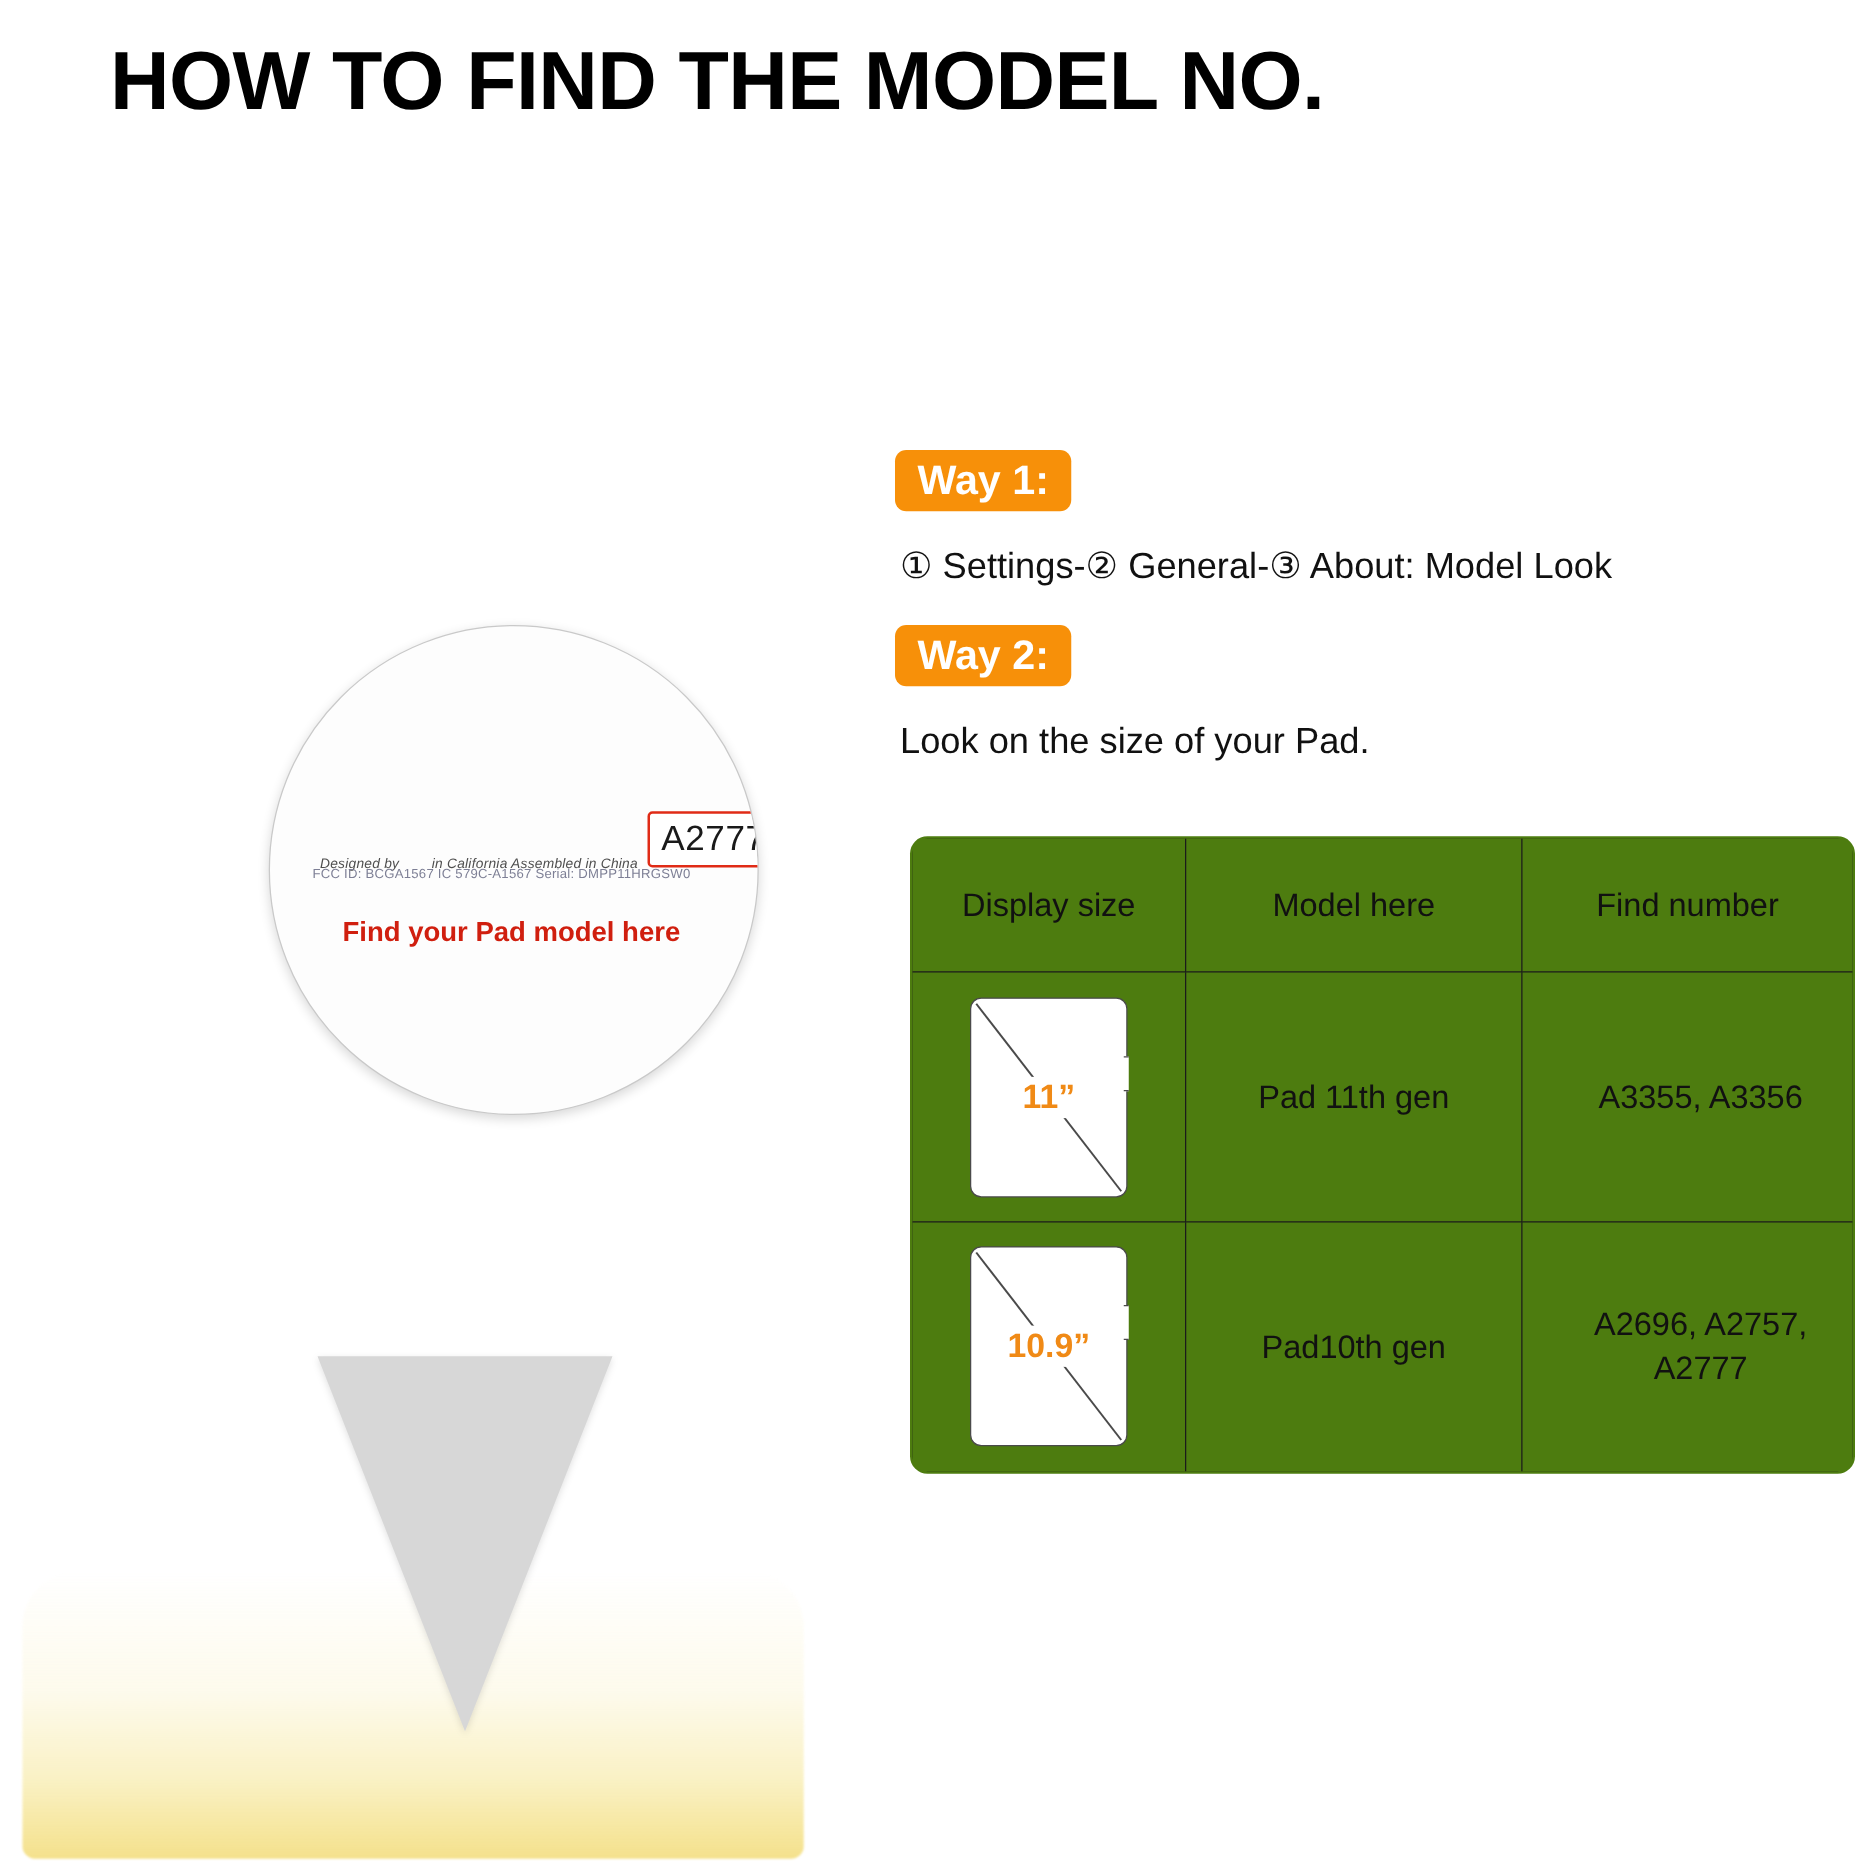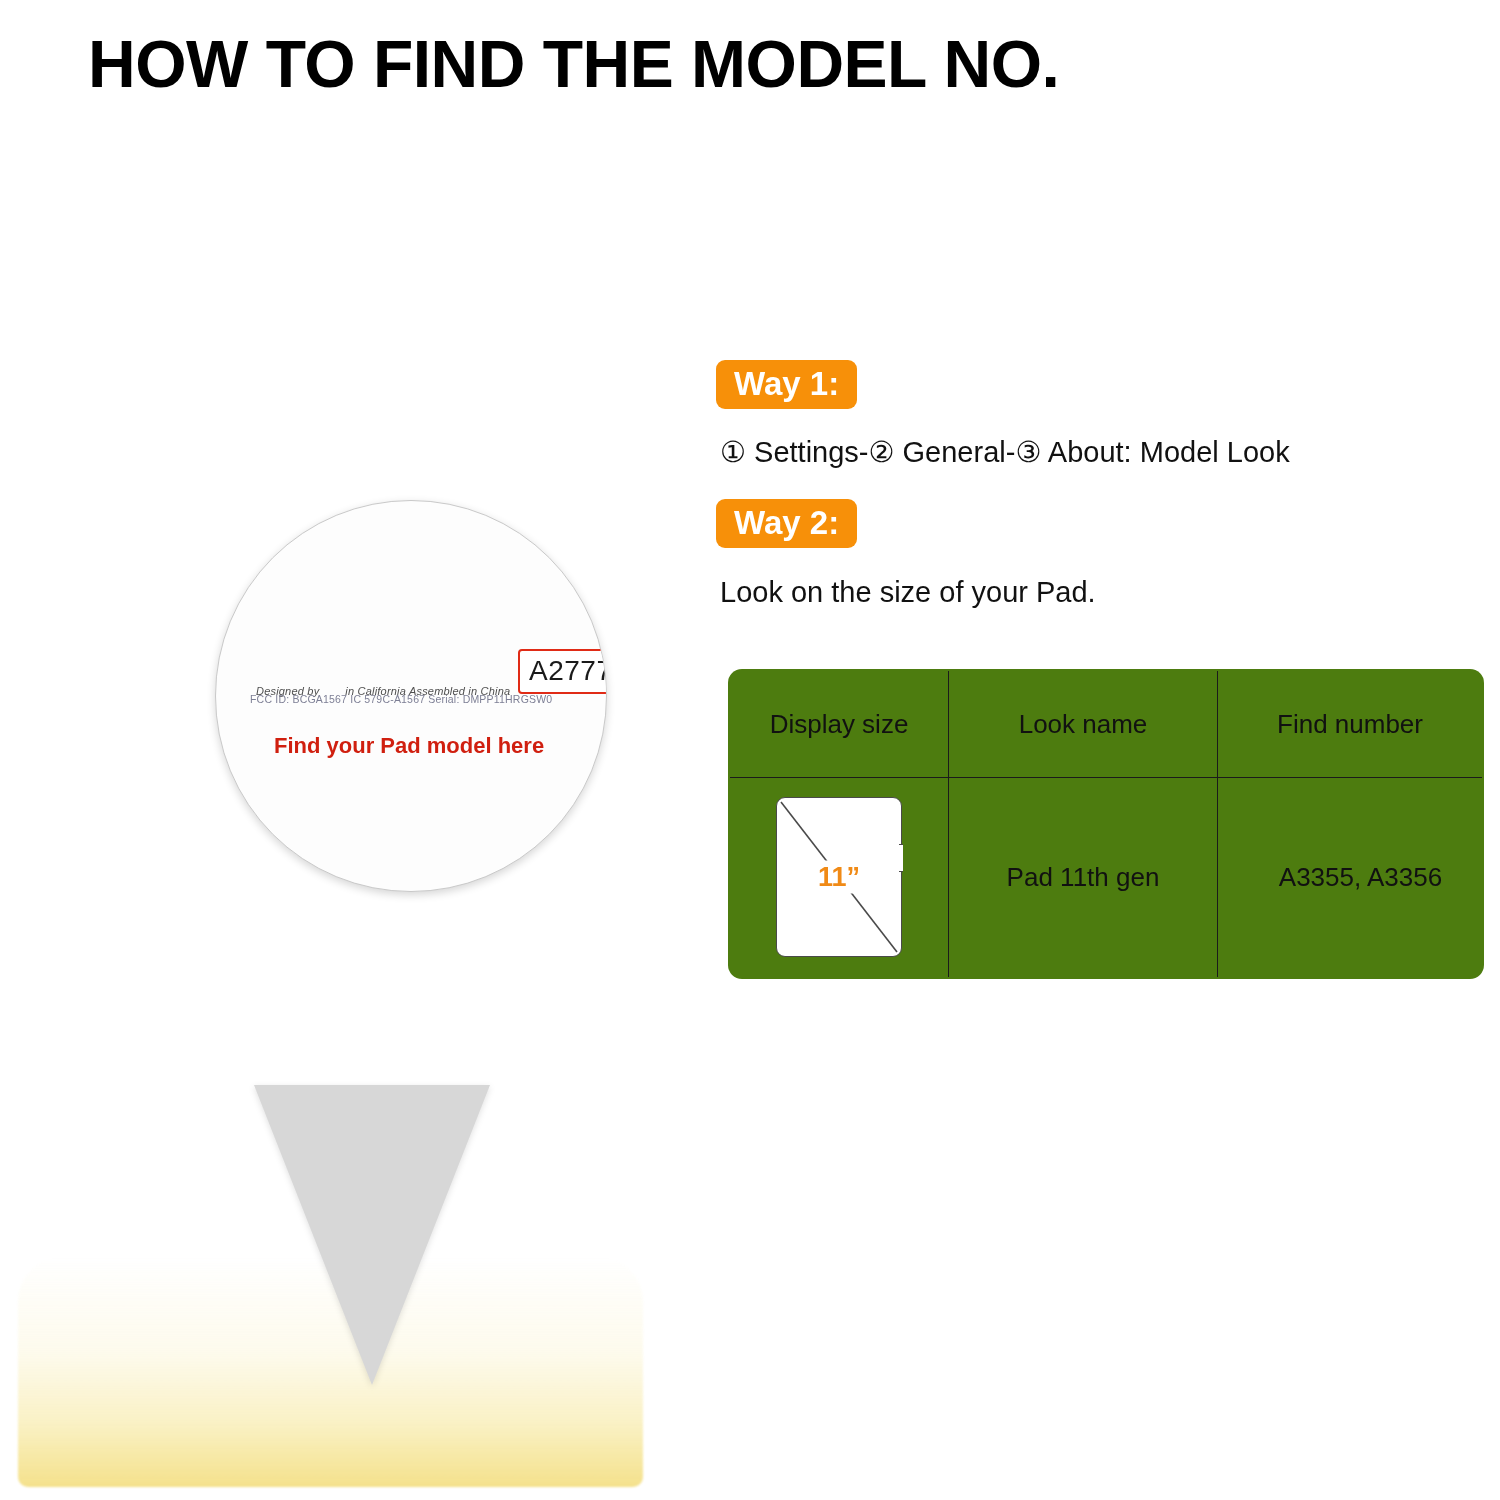--- a/index.html
+++ b/index.html
@@ -346,32 +346,45 @@
   <div class="way-line way2-wrap">
     <span class="way-badge">Way 2:</span>
   </div>
   <div class="way2-text">Look on the size of your  Pad.</div>
 </div>
 
 <table class="model-table">
   <thead>
     <tr>
       <th class="col-size">Display size</th>
-      <th class="col-name">Look name</th>
+      <th class="col-name">Model here</th>
       <th class="col-num">Find number</th>
     </tr>
   </thead>
   <tbody>
     <tr class="cell-row">
       <td>
         <div class="tablet-icon">
           <div class="notch"></div>
           <svg class="diag" viewBox="0 0 124 158" preserveAspectRatio="none">
             <line x1="4" y1="4" x2="120" y2="154" stroke="#4a4a4a" stroke-width="1.6"></line>
           </svg>
           <span class="size-label">11”</span>
         </div>
       </td>
       <td class="name-cell">Pad 11th gen</td>
       <td class="num-cell">A3355, A3356</td>
     </tr>
+    <tr class="cell-row">
+      <td>
+        <div class="tablet-icon">
+          <div class="notch"></div>
+          <svg class="diag" viewBox="0 0 124 158" preserveAspectRatio="none">
+            <line x1="4" y1="4" x2="120" y2="154" stroke="#4a4a4a" stroke-width="1.6"></line>
+          </svg>
+          <span class="size-label">10.9”</span>
+        </div>
+      </td>
+      <td class="name-cell">Pad10th gen</td>
+      <td class="num-cell">A2696, A2757, A2777</td>
+    </tr>
   </tbody>
 </table>
 
 </body></html>

